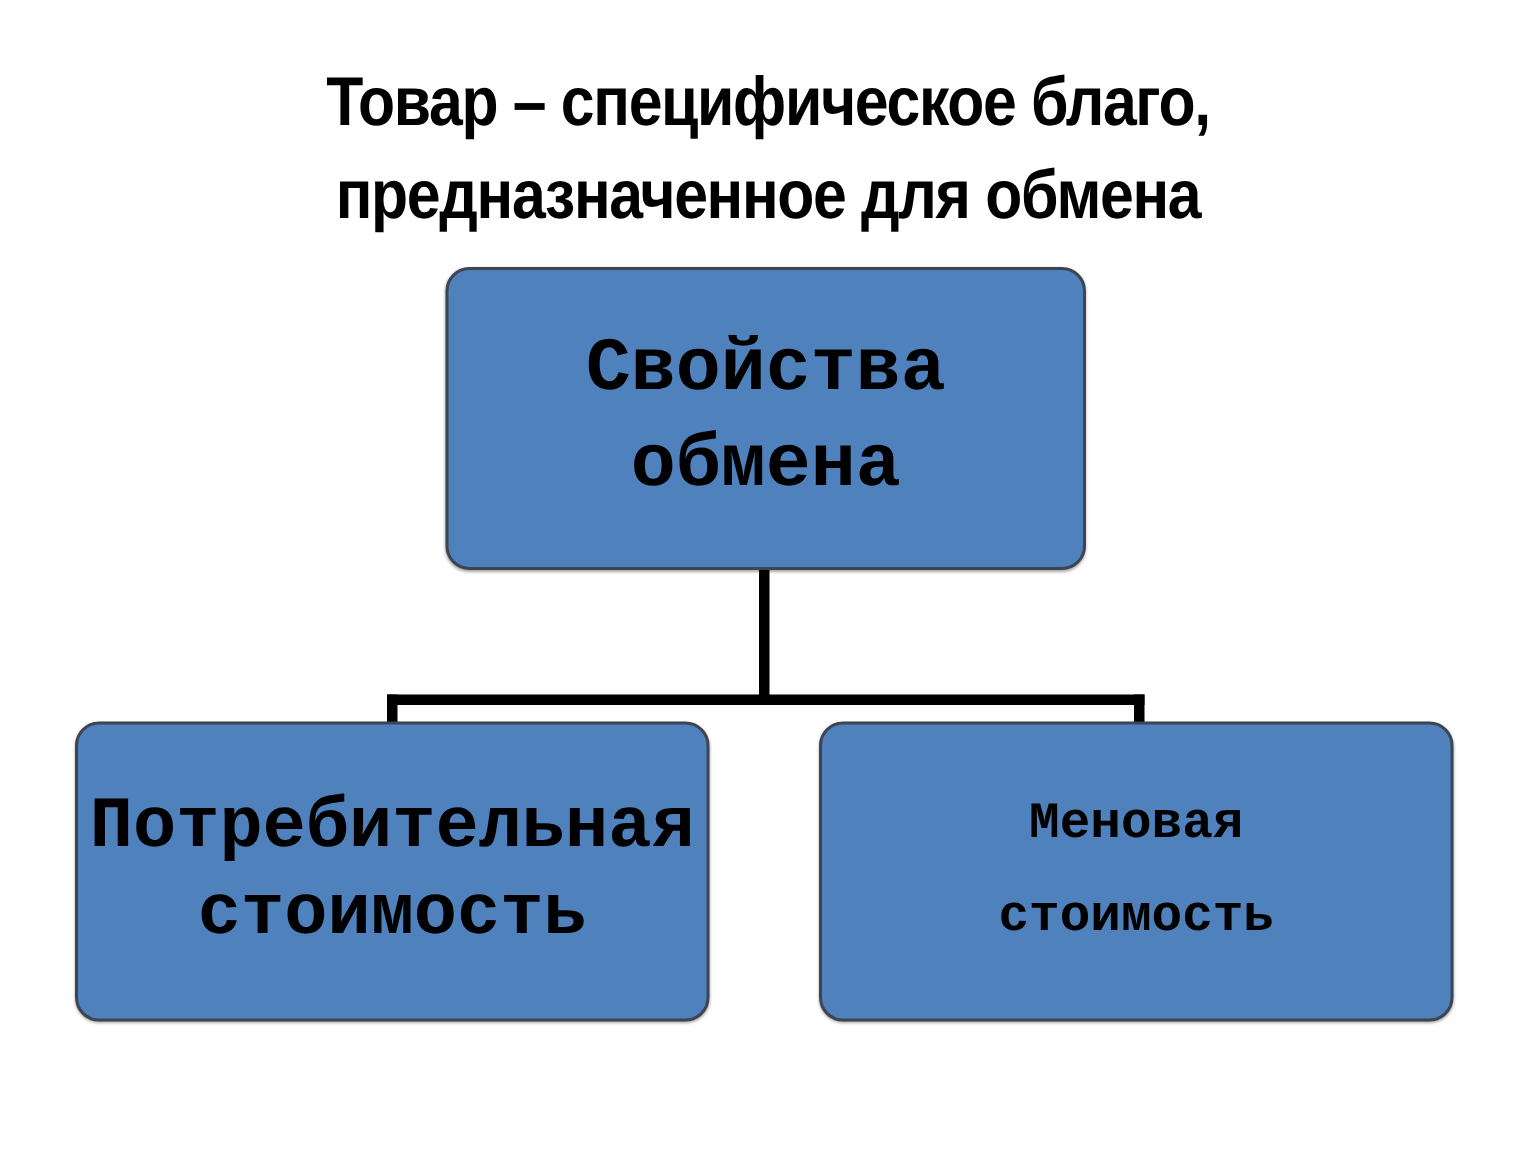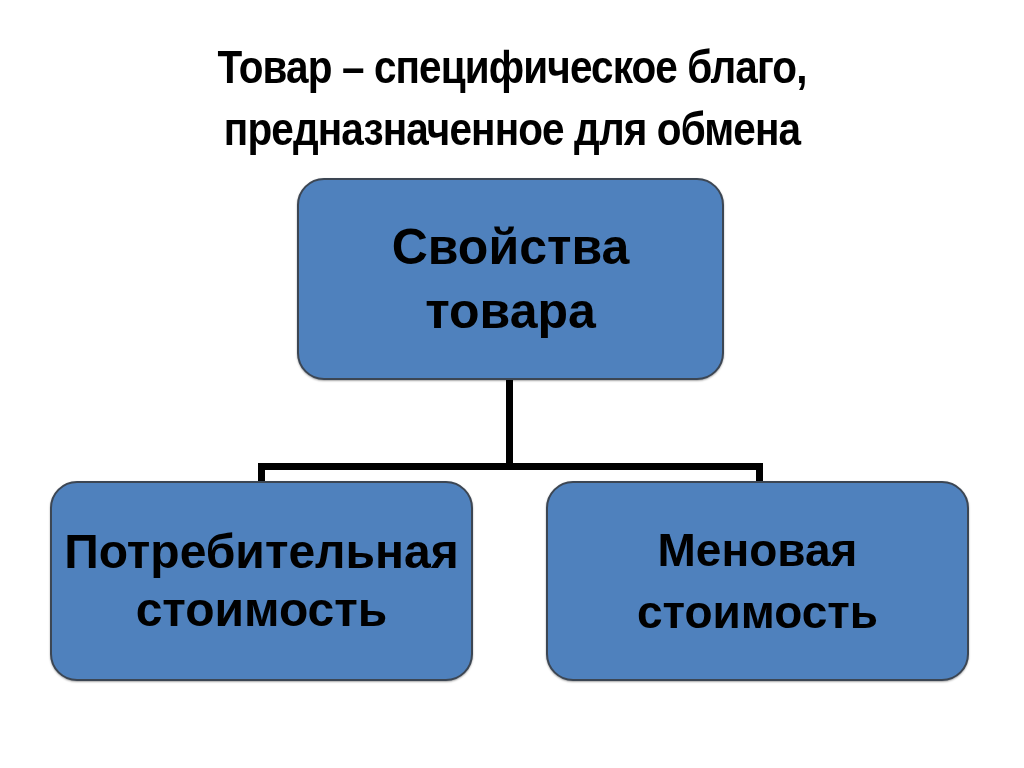--- a/index.html
+++ b/index.html
@@ -31,29 +31,30 @@
     color: var(--title_text, #000000);
     transform: scaleX(0.88);
     transform-origin: 50% 50%;
     letter-spacing: -1px;
   }
   .node {
     position: absolute;
     box-sizing: border-box;
     background: var(--box_fill, #4f81bd);
     border: 2px solid var(--box_border, #3c4653);
-    border-radius: 27px;
+    border-radius: 16px;
     display: flex;
     flex-direction: column;
     align-items: center;
     justify-content: center;
     text-align: center;
     font-weight: bold;
     color: var(--node_text, #000000);
     box-shadow: 0 1px 2px rgba(0,0,0,0.35);
+    font-family: Liberation Mono, monospace;
   }
   .node-root {
     left: 297px;
     top: 178px;
     width: 427px;
     height: 202px;
     font-size: 50px;
     line-height: 64px;
   }
   .node-left {
@@ -62,21 +63,21 @@
     width: 423px;
     height: 200px;
     font-size: 48px;
     line-height: 58px;
   }
   .node-right {
     left: 546px;
     top: 481px;
     width: 423px;
     height: 200px;
-    font-size: 46px;
+    font-size: 34px;
     line-height: 62px;
   }
   .connector {
     position: absolute;
     background: var(--connector, #000000);
   }
   .conn-v-root   { left: 506px; top: 380px; width: 7px;  height: 85px; }
   .conn-h        { left: 258px; top: 463px; width: 505px; height: 7px; }
   .conn-stub-l   { left: 258px; top: 463px; width: 7px;  height: 22px; }
   .conn-stub-r   { left: 756px; top: 463px; width: 7px;  height: 22px; }
@@ -91,21 +92,21 @@
     <div>предназначенное для обмена</div>
   </div>
 
   <div class="connector conn-v-root"></div>
   <div class="connector conn-h"></div>
   <div class="connector conn-stub-l"></div>
   <div class="connector conn-stub-r"></div>
 
   <div class="node node-root">
     <div>Свойства</div>
-    <div>товара</div>
+    <div>обмена</div>
   </div>
 
   <div class="node node-left">
     <div>Потребительная</div>
     <div>стоимость</div>
   </div>
 
   <div class="node node-right">
     <div>Меновая</div>
     <div>стоимость</div>

